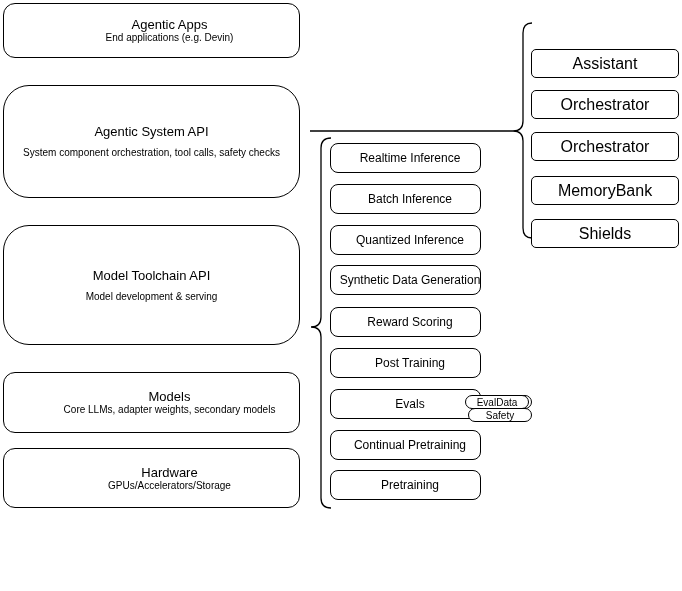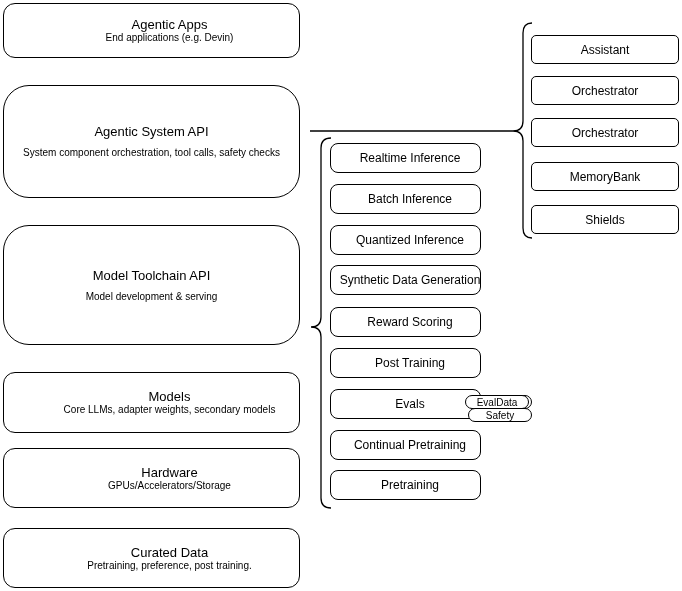--- a/index.html
+++ b/index.html
@@ -53,22 +53,23 @@
     position: absolute;
     left: 531px;
     width: 148px;
     height: 29px;
     background: #ffffff;
     border: 1px solid #000000;
     border-radius: 5px;
     display: flex;
     align-items: center;
     justify-content: center;
-    font-size: 12px;
+    font-size: 16px;
     white-space: nowrap;
+    margin-top: 14px;
   }
 
   
   .pill {
     position: absolute;
     width: 64px;
     height: 14px;
     background: #ffffff;
     border: 1px solid #000000;
     border-radius: 7px;
@@ -112,24 +113,20 @@
   <div class="lnode r12" style="top:372px; height:61px;">
     <div class="title">Models</div>
     <div class="sub">Core LLMs, adapter weights, secondary models</div>
   </div>
 
   <div class="lnode r12" style="top:448px; height:60px;">
     <div class="title">Hardware</div>
     <div class="sub">GPUs/Accelerators/Storage</div>
   </div>
 
-  <div class="lnode r12" style="top:528px; height:60px;">
-    <div class="title">Curated Data</div>
-    <div class="sub">Pretraining, preference, post training.</div>
-  </div>
 
   <div class="mnode" style="top:143px;">Realtime Inference</div>
   <div class="mnode" style="top:184px;">Batch Inference</div>
   <div class="mnode" style="top:225px;">Quantized Inference</div>
   <div class="mnode" style="top:265px;">Synthetic Data Generation</div>
   <div class="mnode" style="top:307px;">Reward Scoring</div>
   <div class="mnode" style="top:348px;">Post Training</div>
   <div class="mnode" style="top:389px;">Evals</div>
   <div class="mnode" style="top:430px;">Continual Pretraining</div>
   <div class="mnode" style="top:470px;">Pretraining</div>

